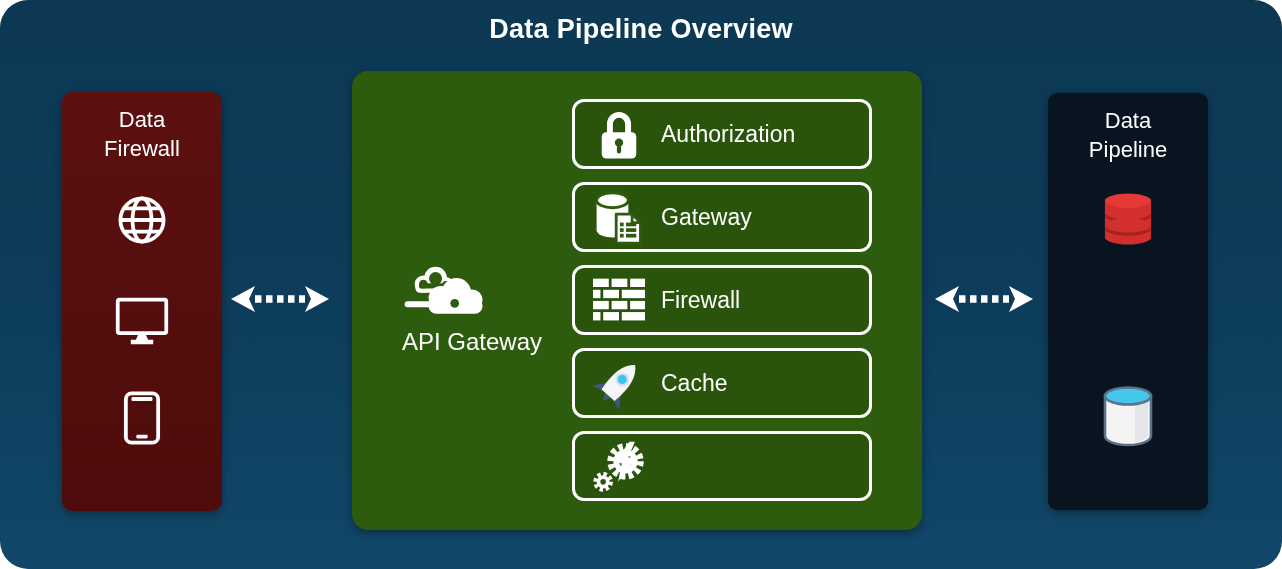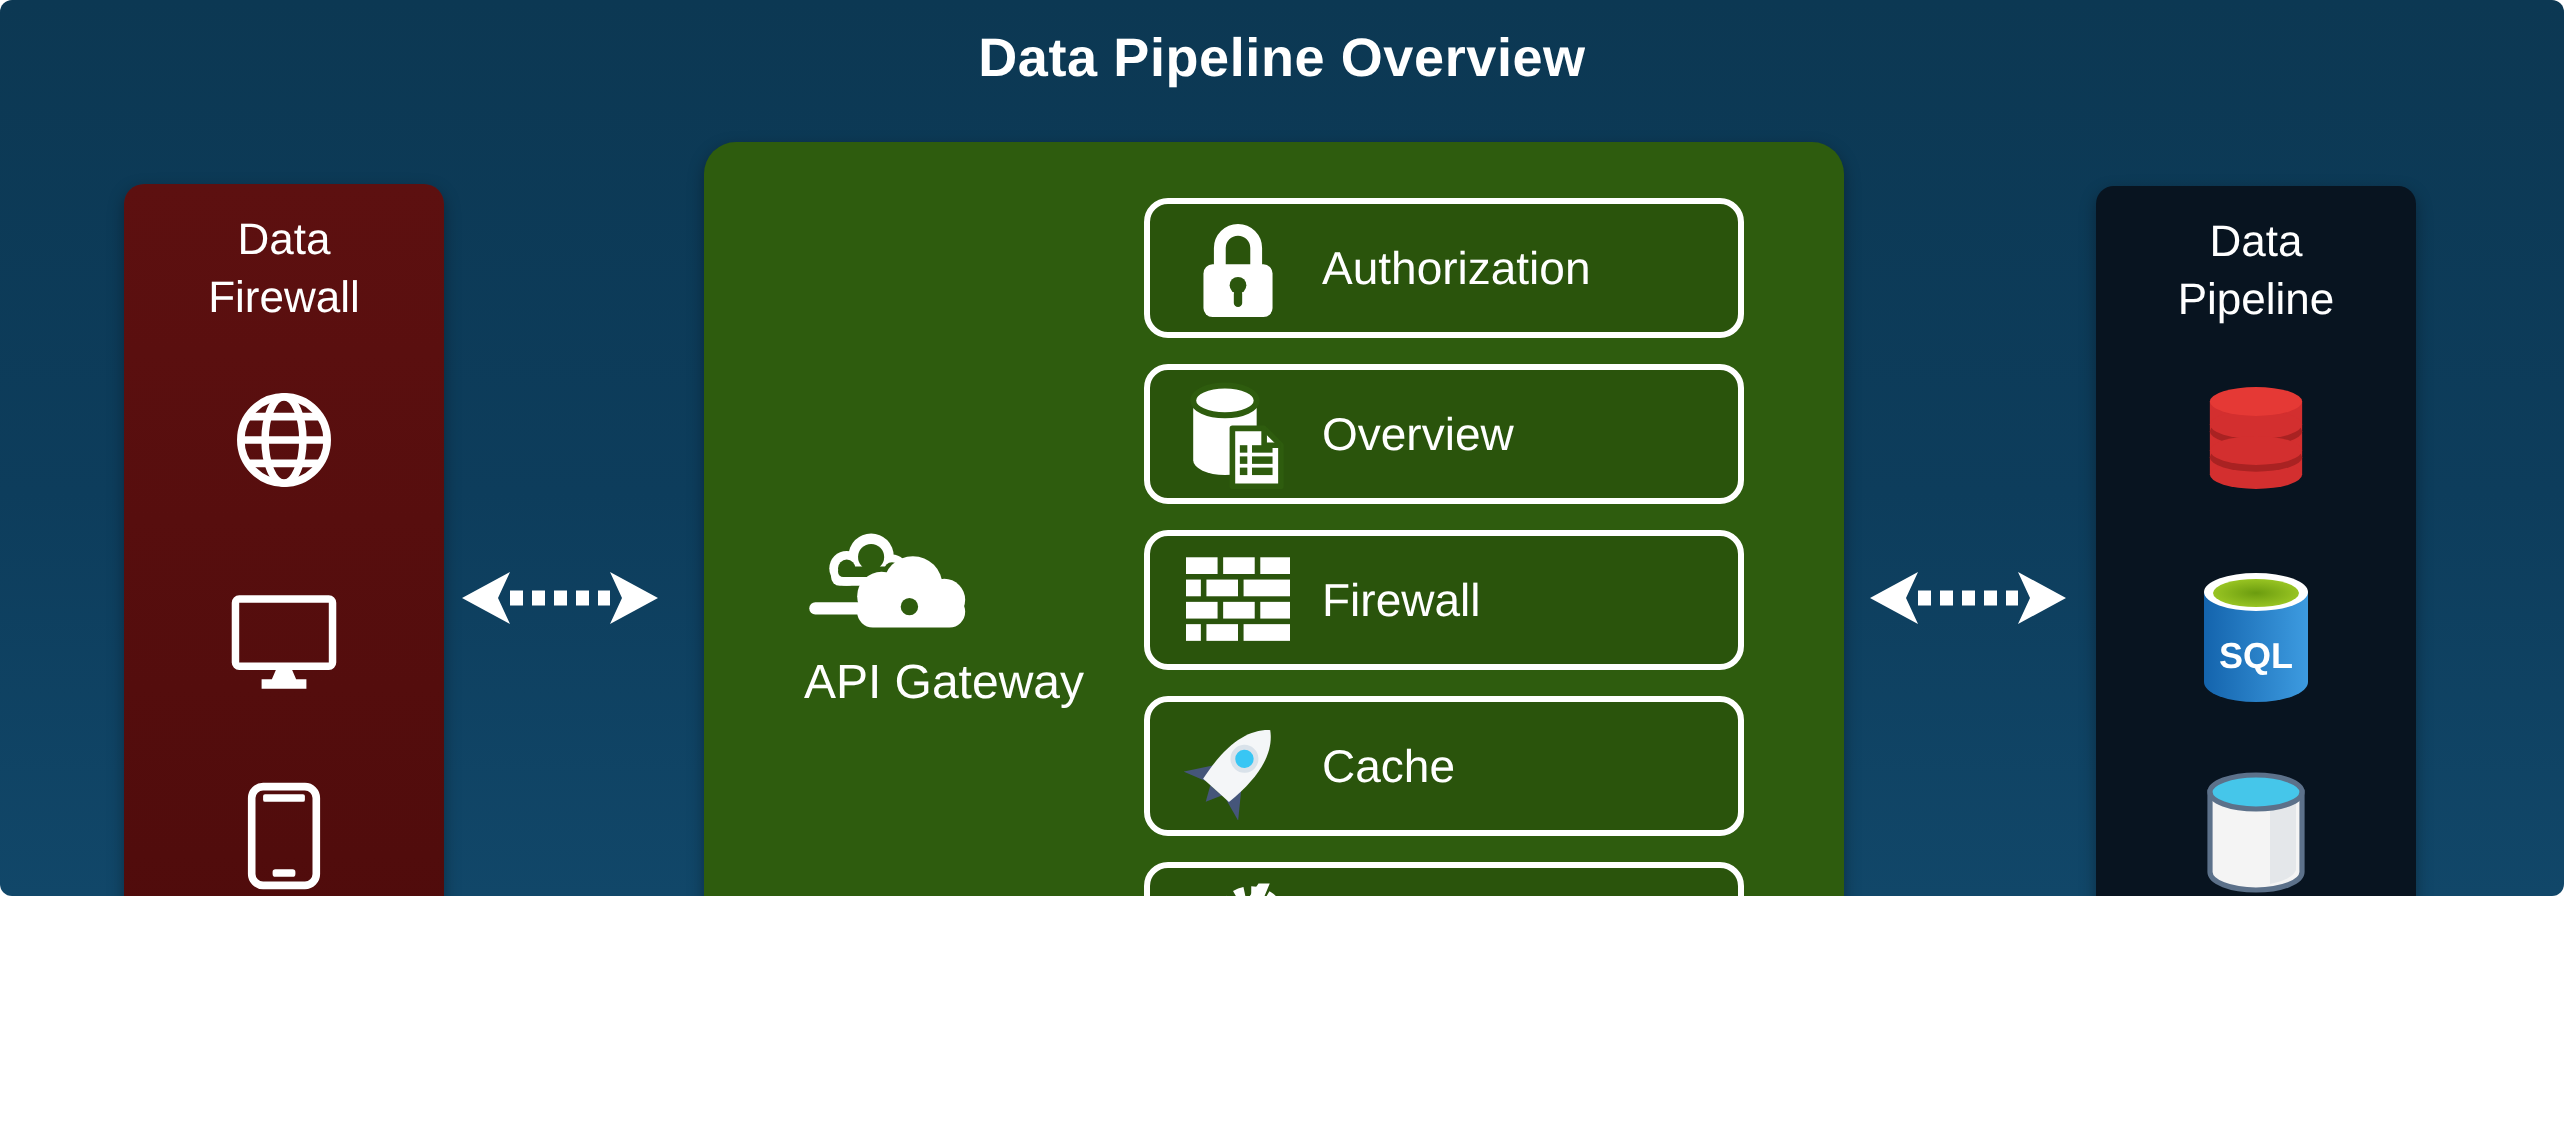--- a/index.html
+++ b/index.html
@@ -1,18 +1,18 @@
 <!DOCTYPE html>
 <html><head>
 <meta charset="utf-8">
 <style>
   html,body { margin:0; padding:0; background:#ffffff; }
   .canvas {
-    position:relative; width:1282px; height:448px; overflow:hidden;
-    border-radius:6px;
+    position:relative; width:1282px; height:569px; overflow:hidden;
+    border-radius:28px;
     background:linear-gradient(180deg,#0c3853 0%,#0d3d5c 55%,#114769 100%);
     font-family:"Liberation Sans",sans-serif;
   }
   .diagram-title {
     position:absolute; top:14px; left:0; right:0; text-align:center;
     color:#ffffff; font-size:27px; font-weight:bold; letter-spacing:.3px;
   }
   .panel { position:absolute; box-shadow:0 3px 8px rgba(0,0,0,.35); }
   .consumers {
     left:62px; top:92px; width:160px; height:419px; border-radius:10px;
@@ -145,21 +145,21 @@
           <g fill="#2e5c0e">
             <rect x="31" y="36" width="4" height="4"></rect>
               <rect x="37.5" y="36" width="11" height="4"></rect>
             <rect x="31" y="42" width="4" height="4"></rect>
               <rect x="37.5" y="42" width="11" height="4"></rect>
             <rect x="31" y="48" width="4" height="4"></rect>
               <rect x="37.5" y="48" width="11" height="4"></rect>
           </g>
         </svg>
       </span>
-      <span class="lbl">Overview</span>
+      <span class="lbl">Gateway</span>
     </div>
 
     <div class="service svc-3">
       <span class="icn">
         <svg width="54" height="54" viewBox="0 0 56 56">
           <g transform="rotate(42 28 28)">
             <path d="M20 34 L9 49 L21 45 Z" fill="#45567a"></path>
             <path d="M36 34 L47 49 L35 45 Z" fill="#45567a"></path>
             <path d="M24 45 L32 45 L28 53 Z" fill="#45567a"></path>
             <path d="M28 3 C36.5 10 40.5 23 37 45 L19 45 C15.5 23 19.5 10 28 3 Z" fill="#f4f6f8"></path>
@@ -222,38 +222,20 @@
         <rect x="2" y="9" width="48" height="38" fill="#d32f2f"></rect>
         <ellipse cx="26" cy="47" rx="24" ry="7.5" fill="#d32f2f"></ellipse>
         <ellipse cx="26" cy="24.5" rx="24" ry="7.5" fill="#a92222"></ellipse>
         <ellipse cx="26" cy="21" rx="24" ry="7.5" fill="#d32f2f"></ellipse>
         <ellipse cx="26" cy="38" rx="24" ry="7.5" fill="#a92222"></ellipse>
         <ellipse cx="26" cy="34.5" rx="24" ry="7.5" fill="#d32f2f"></ellipse>
         <ellipse cx="26" cy="9" rx="24" ry="7.5" fill="#e53935"></ellipse>
       </svg>
     </div>
 
-    <div class="stack-icon" style="top:192px;">
-      <svg width="56" height="70" viewBox="0 0 56 70">
-        <defs>
-          <linearGradient id="sqlBlue" x1="0" y1="0" x2="1" y2="0">
-            <stop offset="0" stop-color="#1464ad"></stop>
-              <stop offset="1" stop-color="#3d9be0"></stop>
-          </linearGradient>
-          <radialGradient id="sqlLime" cx="0.5" cy="0.5" r="0.7">
-            <stop offset="0" stop-color="#6b9c0f"></stop>
-              <stop offset="1" stop-color="#aad42a"></stop>
-          </radialGradient>
-        </defs>
-        <path d="M2 11 V56 a26 10 0 0 0 52 0 V11 Z" fill="url(#sqlBlue)"></path>
-        <ellipse cx="28" cy="11" rx="26" ry="9.5" fill="#ffffff"></ellipse>
-        <ellipse cx="28" cy="11.5" rx="21.5" ry="7" fill="url(#sqlLime)"></ellipse>
-        <text class="sql-text" x="28" y="49" text-anchor="middle" font-size="18" fill="#ffffff">SQL</text>
-      </svg>
-    </div>
 
     <div class="stack-icon" style="top:293px;">
       <svg width="52" height="64" viewBox="0 0 52 64">
         <path d="M3 10 V50 a23 9 0 0 0 46 0 V10 Z" fill="#f4f4f4" stroke="#5c718a" stroke-width="2.6"></path>
         <path d="M33 56 a23 9 0 0 0 13 -7 V14 h-13 Z" fill="#e4e7ea"></path>
         <ellipse cx="26" cy="10" rx="23" ry="8.5" fill="#45c6ea" stroke="#5c718a" stroke-width="2.6"></ellipse>
       </svg>
     </div>
   </div>
 

